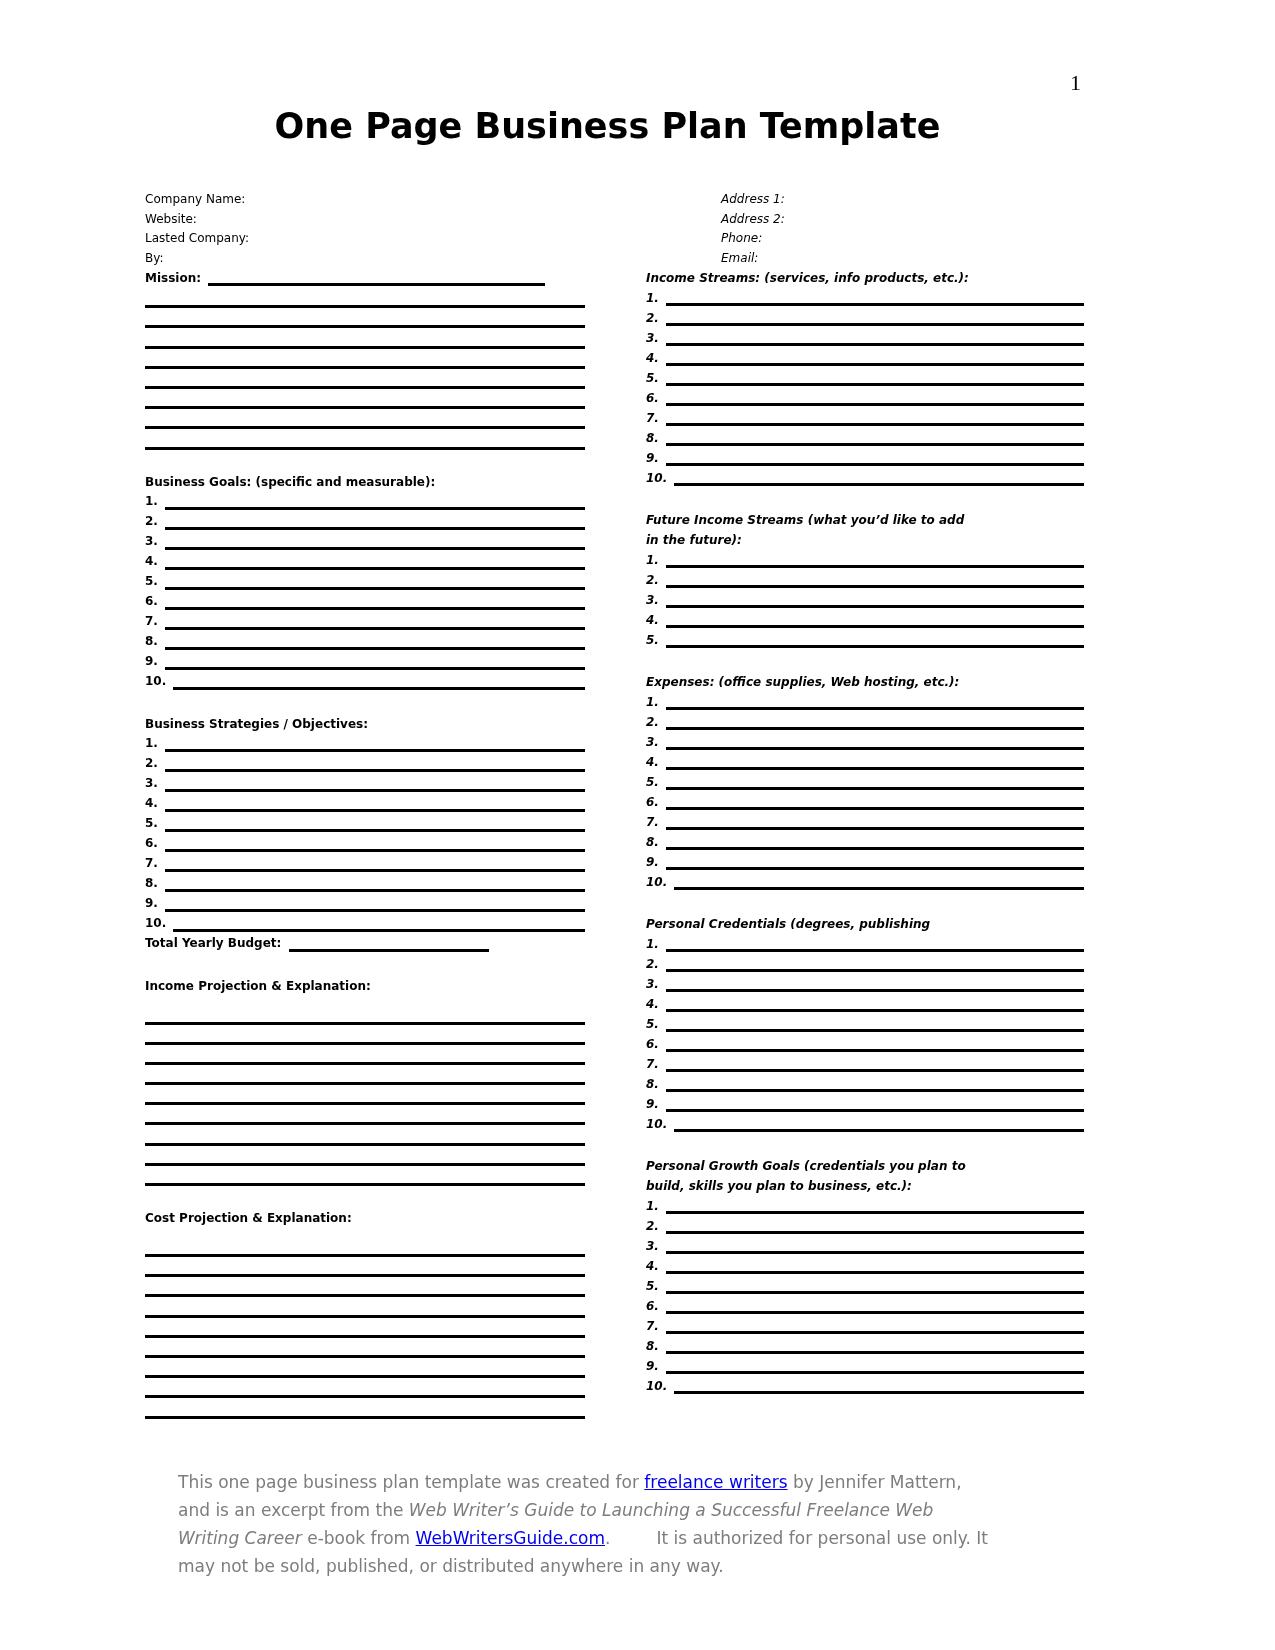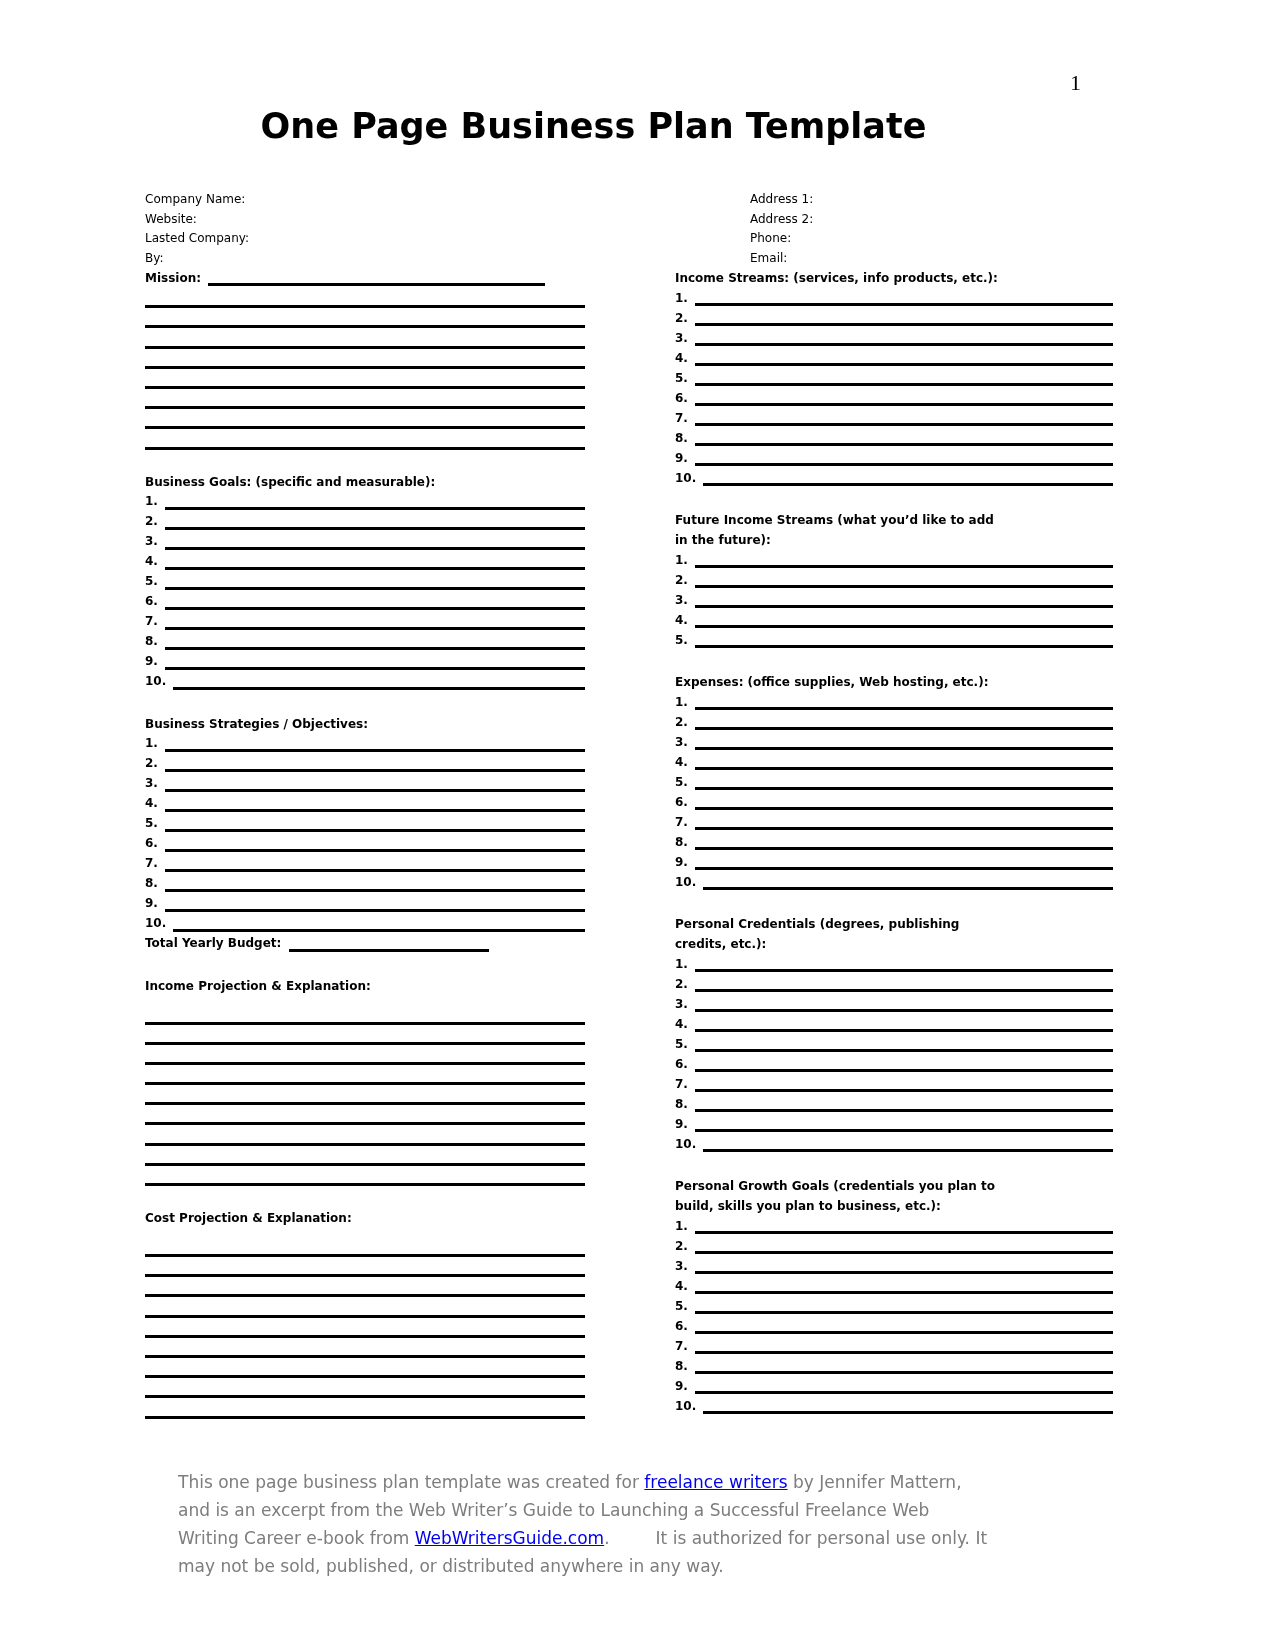--- a/index.html
+++ b/index.html
@@ -10,29 +10,29 @@
     font-family:"DejaVu Sans","Liberation Sans",sans-serif;
     color:#000;
     overflow:hidden;
   }
   .page-number {
     position:absolute; left:1070px; top:70px;
     font-family:"Liberation Serif","DejaVu Serif",serif;
     font-size:22px;
   }
   .doc-title {
-    position:absolute; left:131px; top:106px; width:925px;
+    position:absolute; left:145px; top:106px; width:925px;
     text-align:center; font-size:35px; font-weight:bold;
   }
   .col {
     position:absolute; top:190px;
     font-size:12px; line-height:19.5px;
   }
   .col-left  { left:145px; width:440px; }
-  .col-right { left:675px; width:438px; }
+  .col-right { left:646px; width:438px;font-style:italic; }
   .info-row { height:19.5px; line-height:19.5px; }
   .col-right .info-row { padding-left:75px; }
   .heading { font-weight:bold; line-height:20px; margin-top:22px; }
   .section.flush .heading { margin-top:0; }
   .row { display:flex; align-items:flex-end; height:20px; }
   .budget-row { }
   .lab { font-weight:bold; flex:0 0 auto; }
   .num { font-weight:bold; flex:0 0 auto; }
   .fill {
     flex:1 1 auto;
@@ -46,21 +46,21 @@
     margin-left:8px; margin-bottom:2px;
   }
   .ruled { height:20.2px; border-bottom:3px solid #000; }
   .ruled.gap-top { height:29px; }
   .doc-footer {
     position:absolute; left:178px; top:1468px; width:900px;
     font-size:17px; line-height:28px;
     color:var(--footer-text,#7d7d7d);
   }
   .doc-footer a.link { color:var(--link,#0000ee); text-decoration:underline; cursor:pointer; }
-  .doc-footer .italic { }
+  .doc-footer .italic { font-style:italic; }
   .doc-footer .gap-before { margin-left:46px; }
 </style>
 </head>
 <body style="--footer-text: #7d7d7d; --link: #0000ee; color: rgb(0, 0, 0); background: rgb(255, 255, 255);">
 
 <div class="page-number">1</div>
 <h1 class="doc-title">One Page Business Plan Template</h1>
 
 <div class="col col-left" id="col-left">
     <div class="info-row">Company Name:</div>
@@ -323,21 +323,20 @@
         <span class="fill"></span>
       </div>
       <div class="row">
         <span class="num">10.</span>
         <span class="fill"></span>
       </div>
     </div>
     <div class="section">
       <div class="heading">
         <div>Personal Credentials (degrees, publishing</div>
-        <div>credits, etc.):</div>
       </div>
       <div class="row">
         <span class="num">1.</span>
         <span class="fill"></span>
       </div>
       <div class="row">
         <span class="num">2.</span>
         <span class="fill"></span>
       </div>
       <div class="row">

